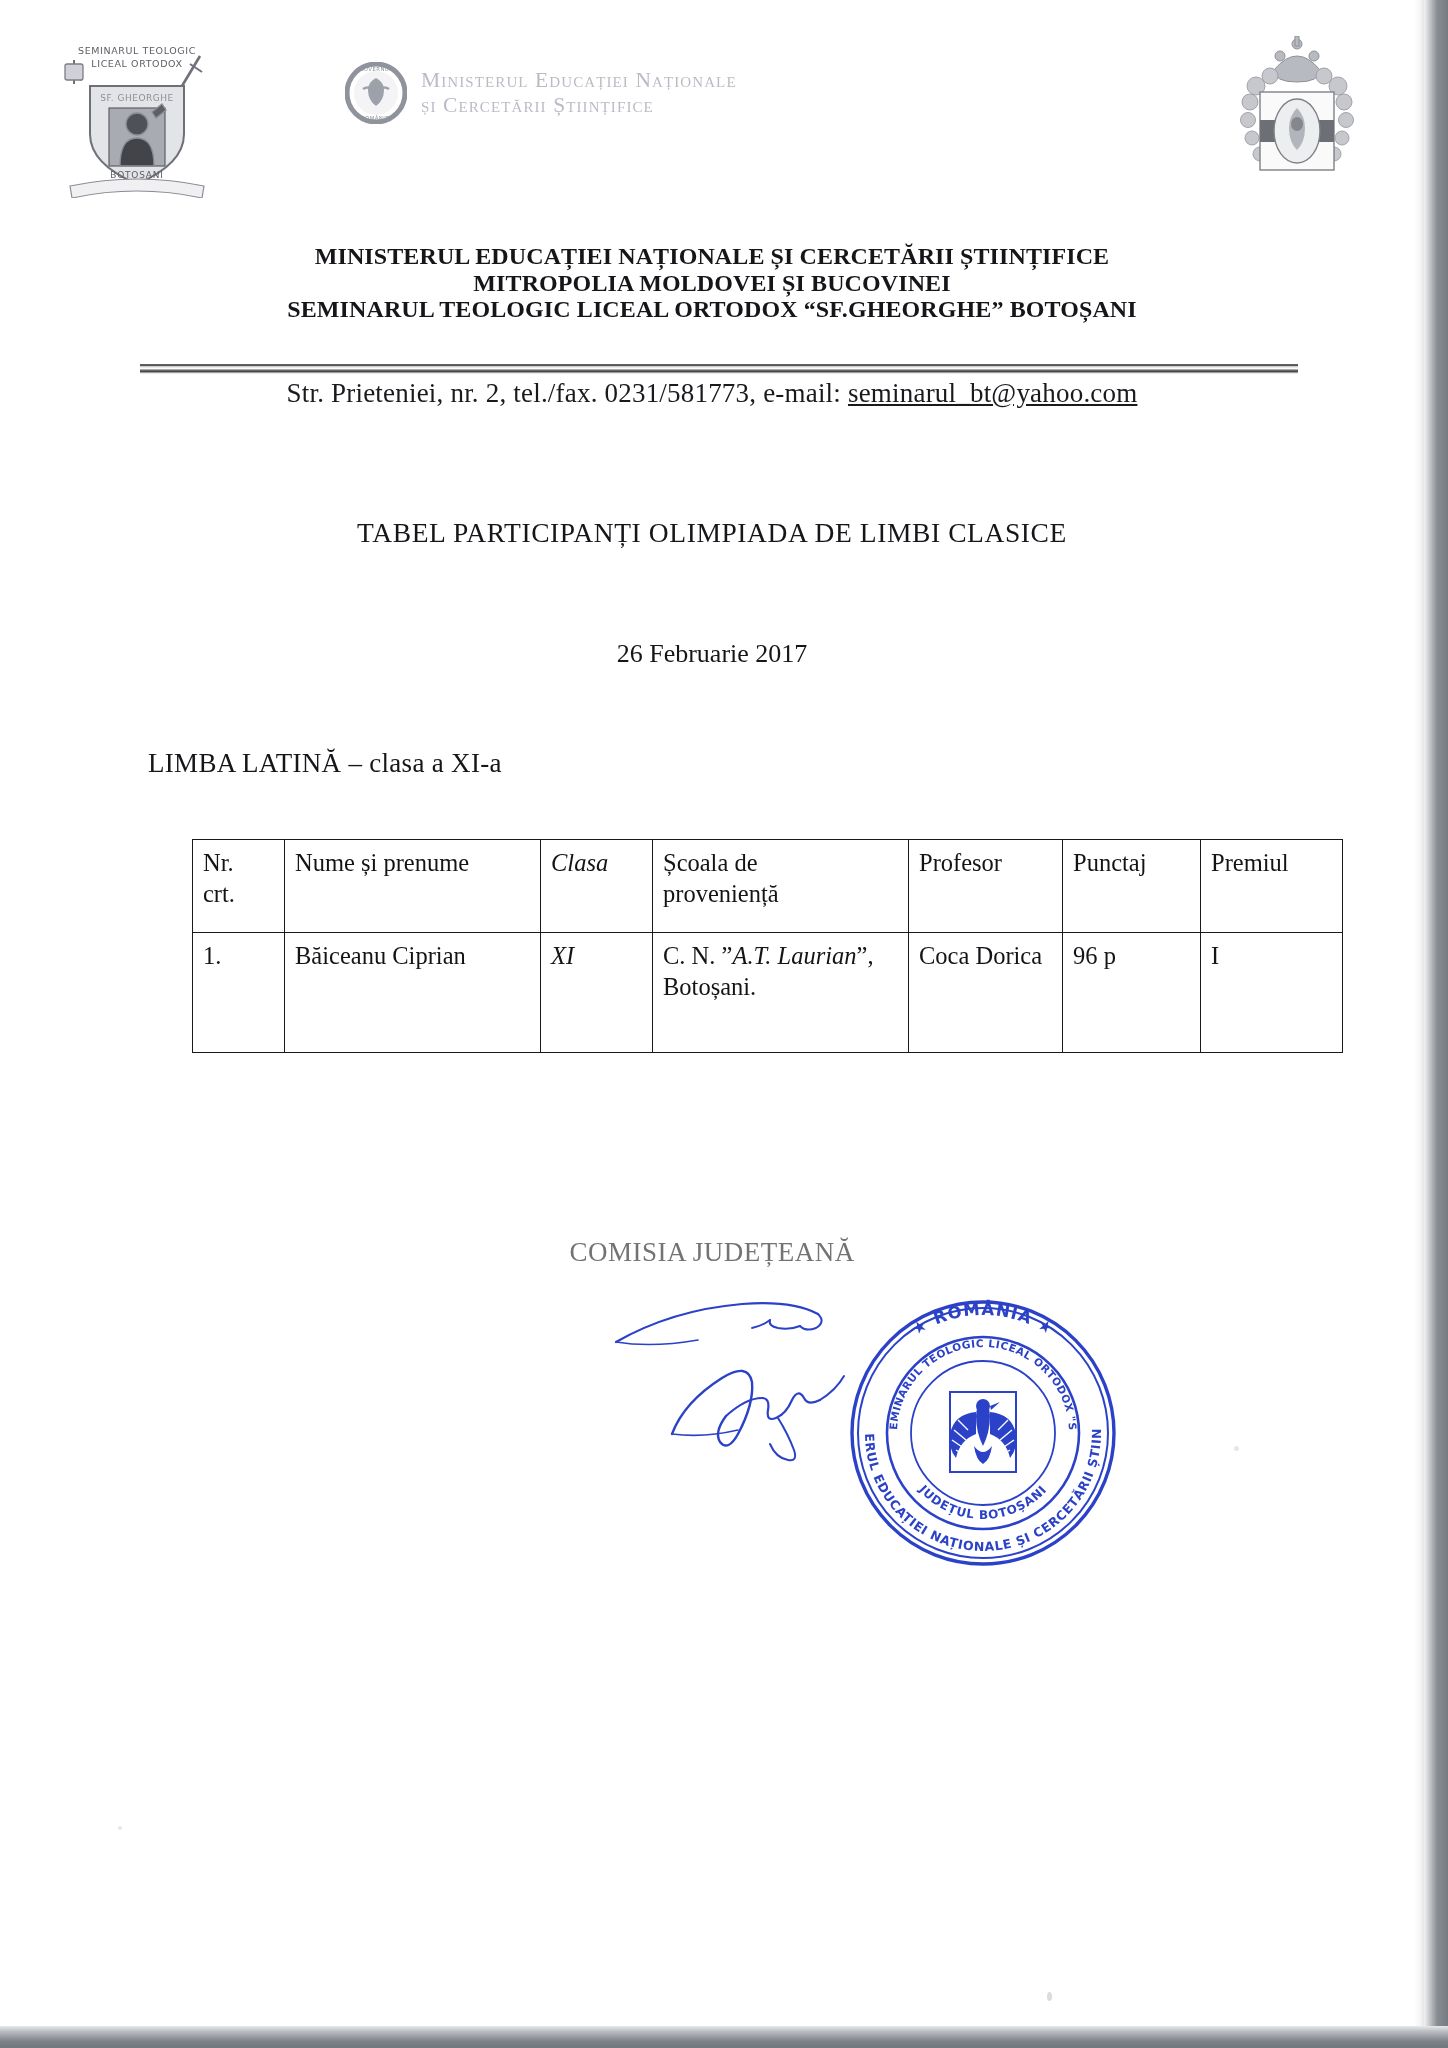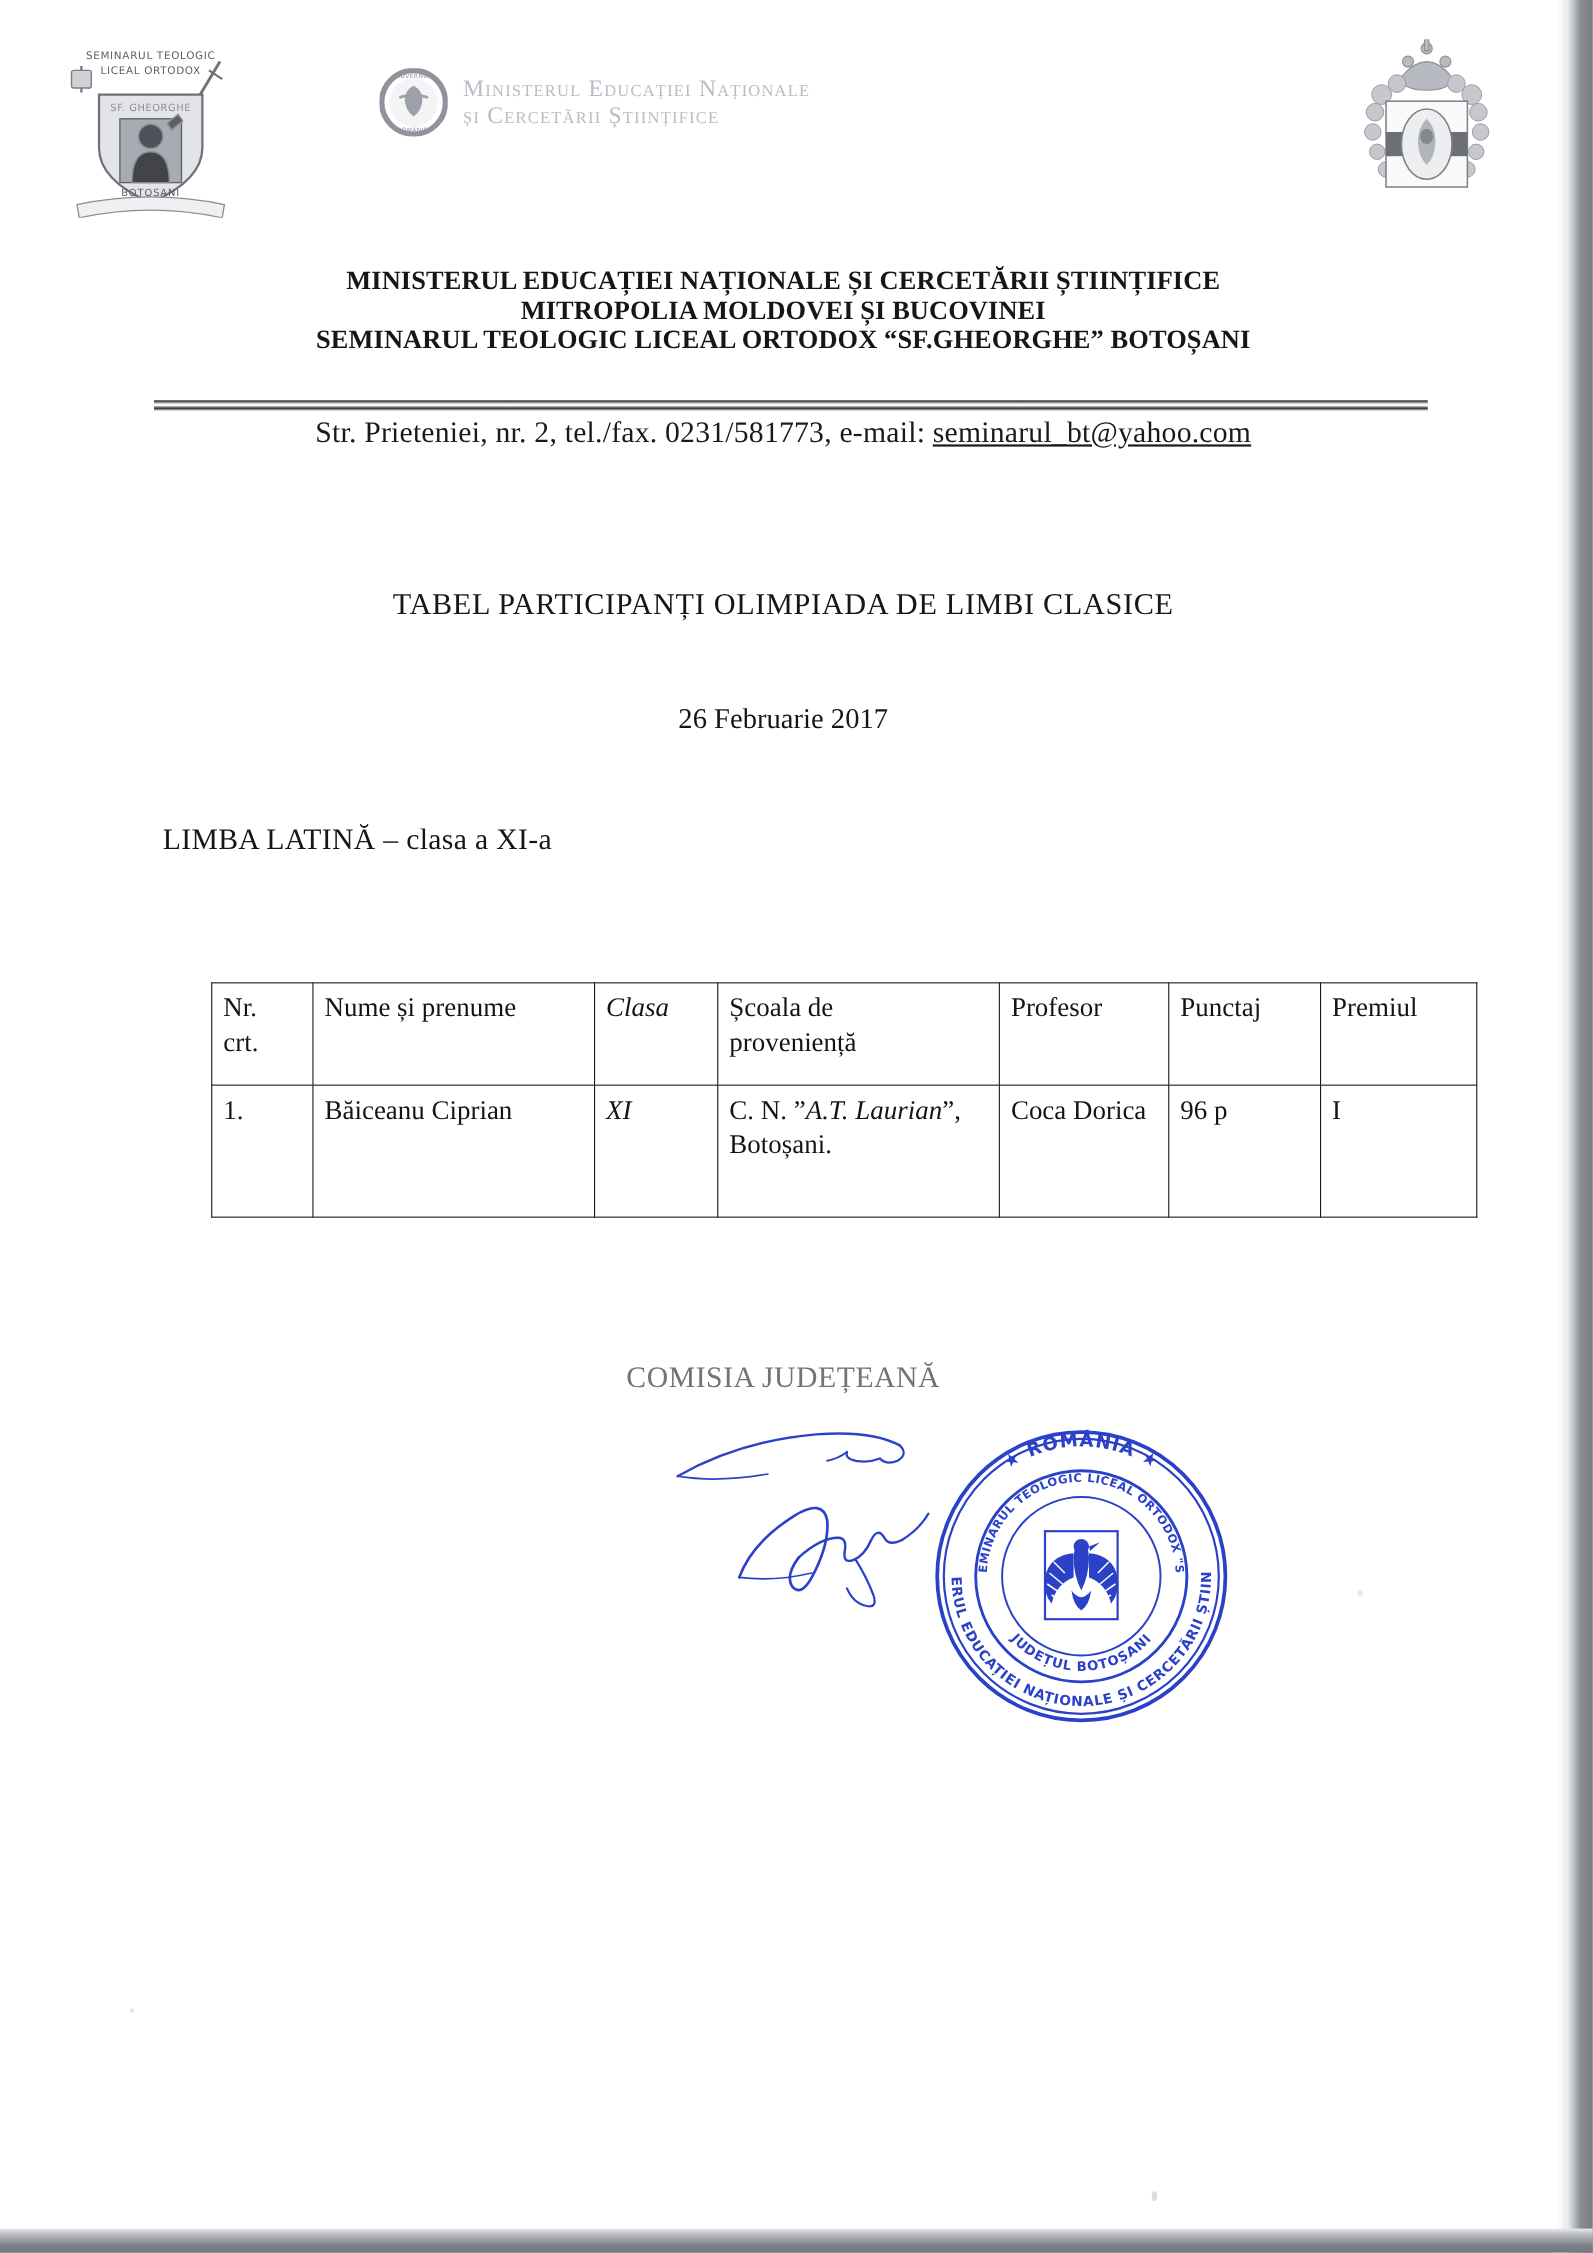--- a/index.html
+++ b/index.html
@@ -138,21 +138,20 @@
 
   
   .doc-title {
     position: absolute;
     top: 517px;
     left: 0; width: 1424px;
     text-align: center;
     font-size: 27.5px;
     letter-spacing: 0.6px;
     color: #16161a;
-    margin-top: 16px;
   }
   .doc-phase {
     position: absolute;
     top: 583px;
     left: 0; width: 1424px;
     text-align: center;
     font-size: 26px;
     color: #16161a;
   }
   .doc-date {
@@ -169,21 +168,21 @@
     top: 748px;
     left: 148px;
     font-size: 27px;
     color: #16161a;
     letter-spacing: 0.3px;
   }
 
   
   .tbl-wrap {
     position: absolute;
-    top: 893px;
+    top: 839px;
     left: 192px;
     width: 1010px;
   }
   table.doc-table {
     border-collapse: collapse;
     width: 1010px;
     table-layout: fixed;
     font-family: "Liberation Serif", serif;
     color: #141418;
   }

